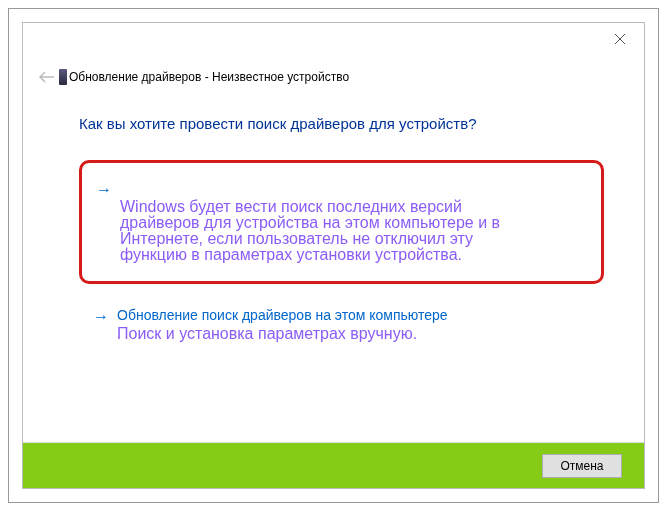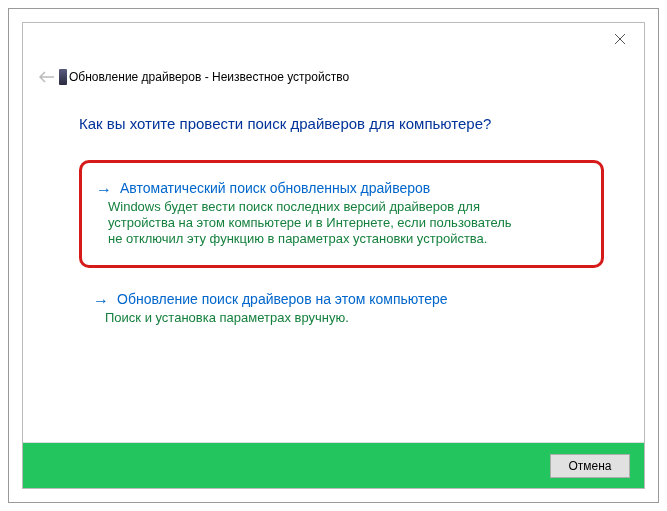--- a/index.html
+++ b/index.html
@@ -105,39 +105,39 @@
       font-size: 16px;
       line-height: 18px;
       flex-shrink: 0;
     }
     .option-title {
       color: #0066cc;
       font-size: 14px;
       line-height: 18px;
     }
     .option-desc {
-      color: #15803d;
-      font-size: 13px;
+      color: #8b5cf6;
+      font-size: 16px;
       line-height: 16px;
-      margin-left: 12px;
+      margin-left: 24px;
       margin-top: 2px;
       max-width: 420px;
     }
     .footer {
       position: absolute;
       bottom: 0;
       left: 0;
       right: 0;
       height: 46px;
-      background: #22c55e;
+      background: #84cc16;
       border-top: 1px solid #ddd;
       display: flex;
       align-items: center;
       justify-content: flex-end;
-      padding-right: 14px;
+      padding-right: 22px;
     }
     .cancel-btn {
       min-width: 80px;
       height: 24px;
       background: #e1e1e1;
       border: 1px solid #adadad;
       font-size: 12px;
       color: #000;
       cursor: pointer;
       padding: 0 14px;
@@ -161,26 +161,25 @@
     <div class="back-arrow">
       <svg width="16" height="12" viewBox="0 0 16 12">
         <path d="M6 1 L1 6 L6 11 M1 6 L15 6" stroke="#bbb" stroke-width="1.5" fill="none"></path>
       </svg>
     </div>
     <div class="device-icon"></div>
     <div class="header-title">Обновление драйверов - Неизвестное устройство</div>
   </div>
 
   <div class="content">
-    <div class="question">Как вы хотите провести поиск драйверов для компьютере?</div>
+    <div class="question">Как вы хотите провести поиск драйверов для устройств?</div>
 
     <div class="option highlighted">
       <div class="option-head">
         <span class="option-arrow">→</span>
-        <span class="option-title">Автоматический поиск обновленных драйверов</span>
       </div>
       <div class="option-desc">Windows будет вести поиск последних версий драйверов для устройства на этом компьютере и в Интернете, если пользователь не отключил эту функцию в параметрах установки устройства.</div>
     </div>
 
     <div class="option">
       <div class="option-head">
         <span class="option-arrow">→</span>
         <span class="option-title">Обновление поиск драйверов на этом компьютере</span>
       </div>
       <div class="option-desc">Поиск и установка параметрах вручную.</div>

